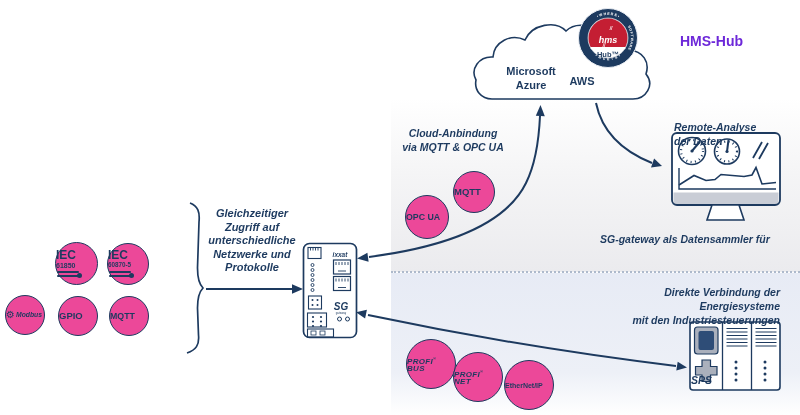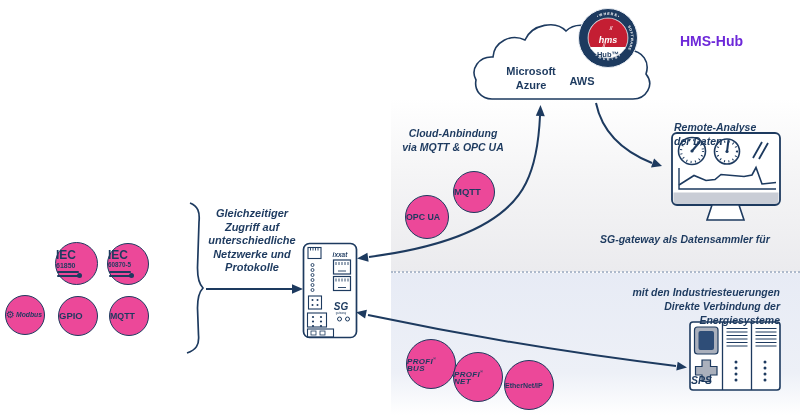--- a/index.html
+++ b/index.html
@@ -255,22 +255,22 @@
   <div class="note" style="left:674px;top:100px;width:110px;text-align:left;margin-top:20px;">
     <div>Remote-Analyse</div>
     <div>der Daten</div>
   </div>
 
   <div class="note" style="left:600px;top:232px;width:170px;">
     <div>SG-gateway als Datensammler für</div>
   </div>
 
   <div class="note" style="left:595px;top:285px;width:185px;text-align:right;">
+    <div>Direkte Verbindung der Energiesysteme</div>
     <div>mit den Industriesteuerungen</div>
-    <div>Direkte Verbindung der Energiesysteme</div>
   </div>
 
   <div class="circ" style="left:406px;top:339px;width:50px;height:50px;">
     <span class="profi"><span>PROFI</span><sup>®</sup></span>
     <span class="profi">BUS</span>
   </div>
   <div class="circ" style="left:453px;top:352px;width:50px;height:50px;">
     <span class="profi"><span>PROFI</span><sup>®</sup></span>
     <span class="profi">NET</span>
   </div>

